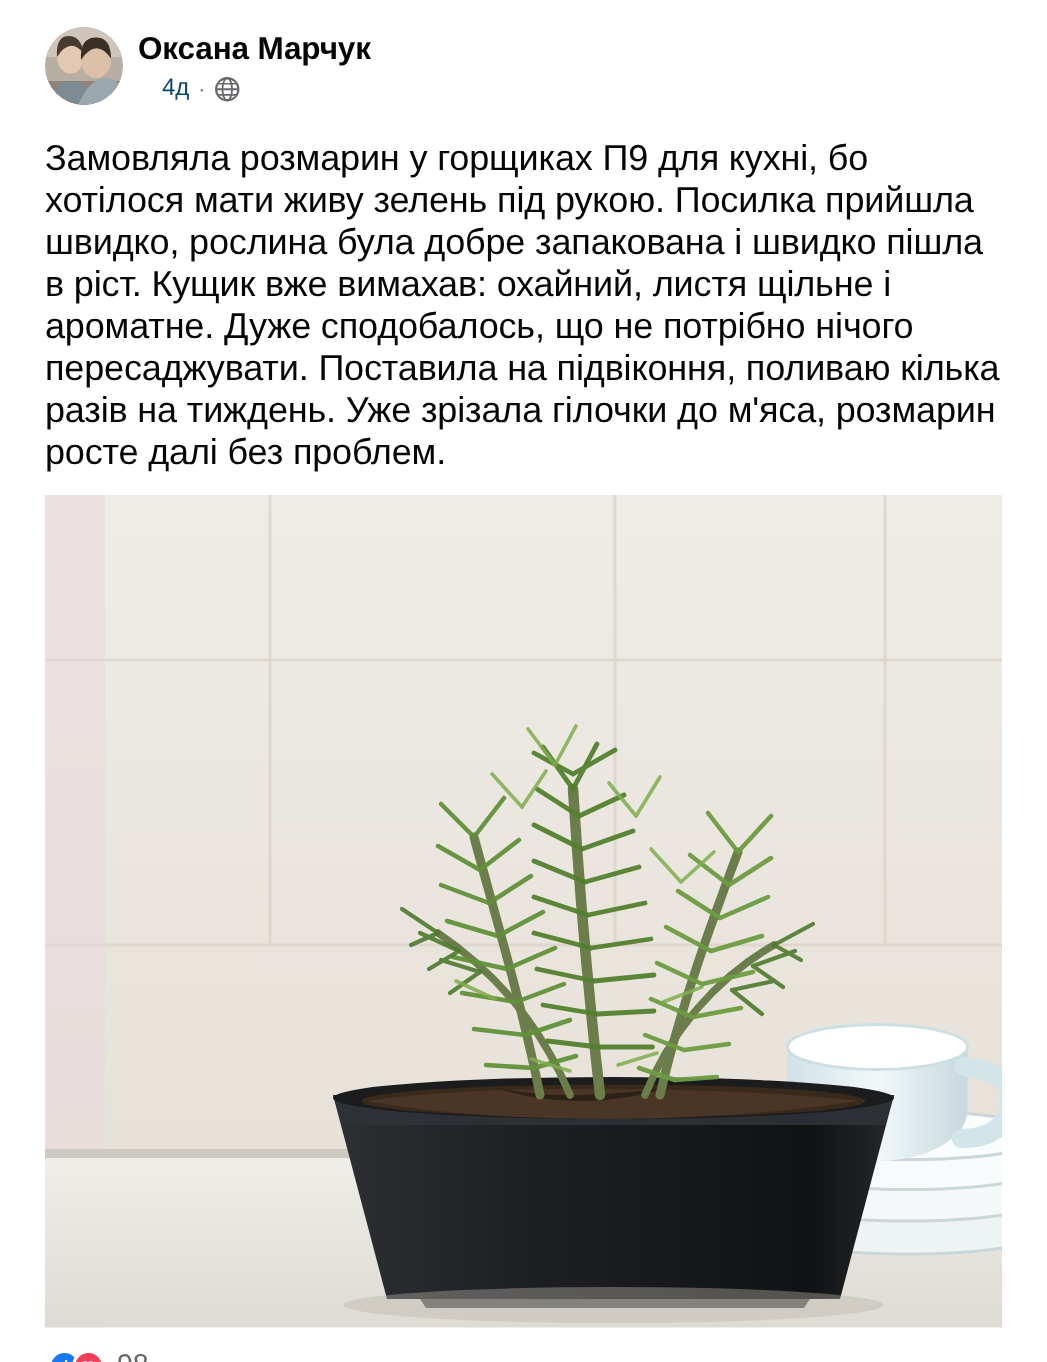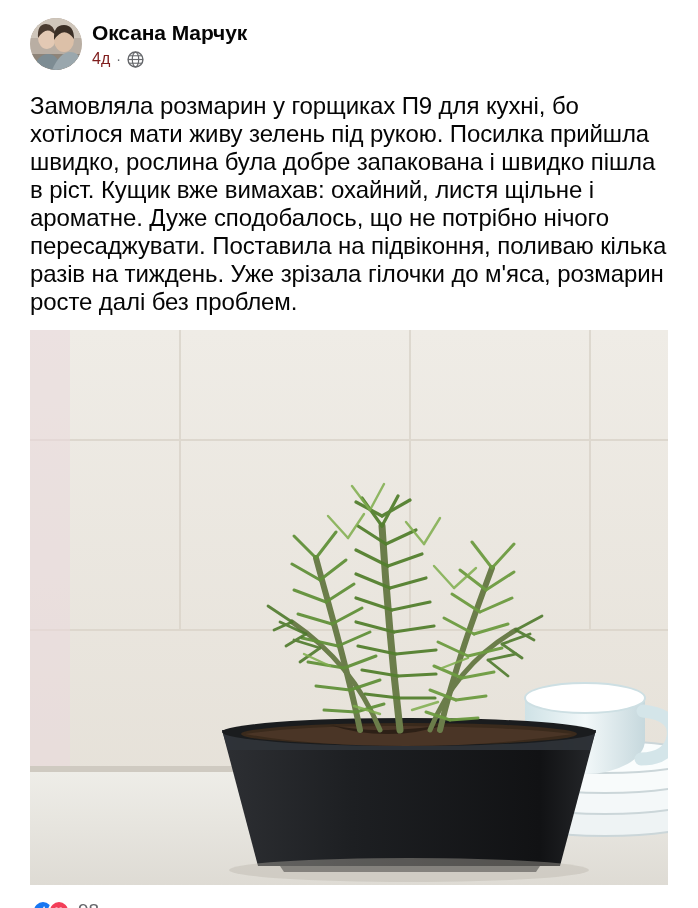--- a/index.html
+++ b/index.html
@@ -56,22 +56,23 @@
     letter-spacing: -0.1px;
   }
   .meta-row {
     display: flex;
     align-items: center;
     gap: 6px;
     margin-top: 5px;
   }
   .timestamp {
     font-size: 16px;
-    color: #7f1d1d;
+    color: #0c4a6e;
     line-height: 18px;
+    margin-left: 16px;
   }
   .dot-sep {
     font-size: 14px;
     color: #65676b;
     line-height: 14px;
   }
   .globe-icon svg { display: block; }
 
   
   .post-text {

